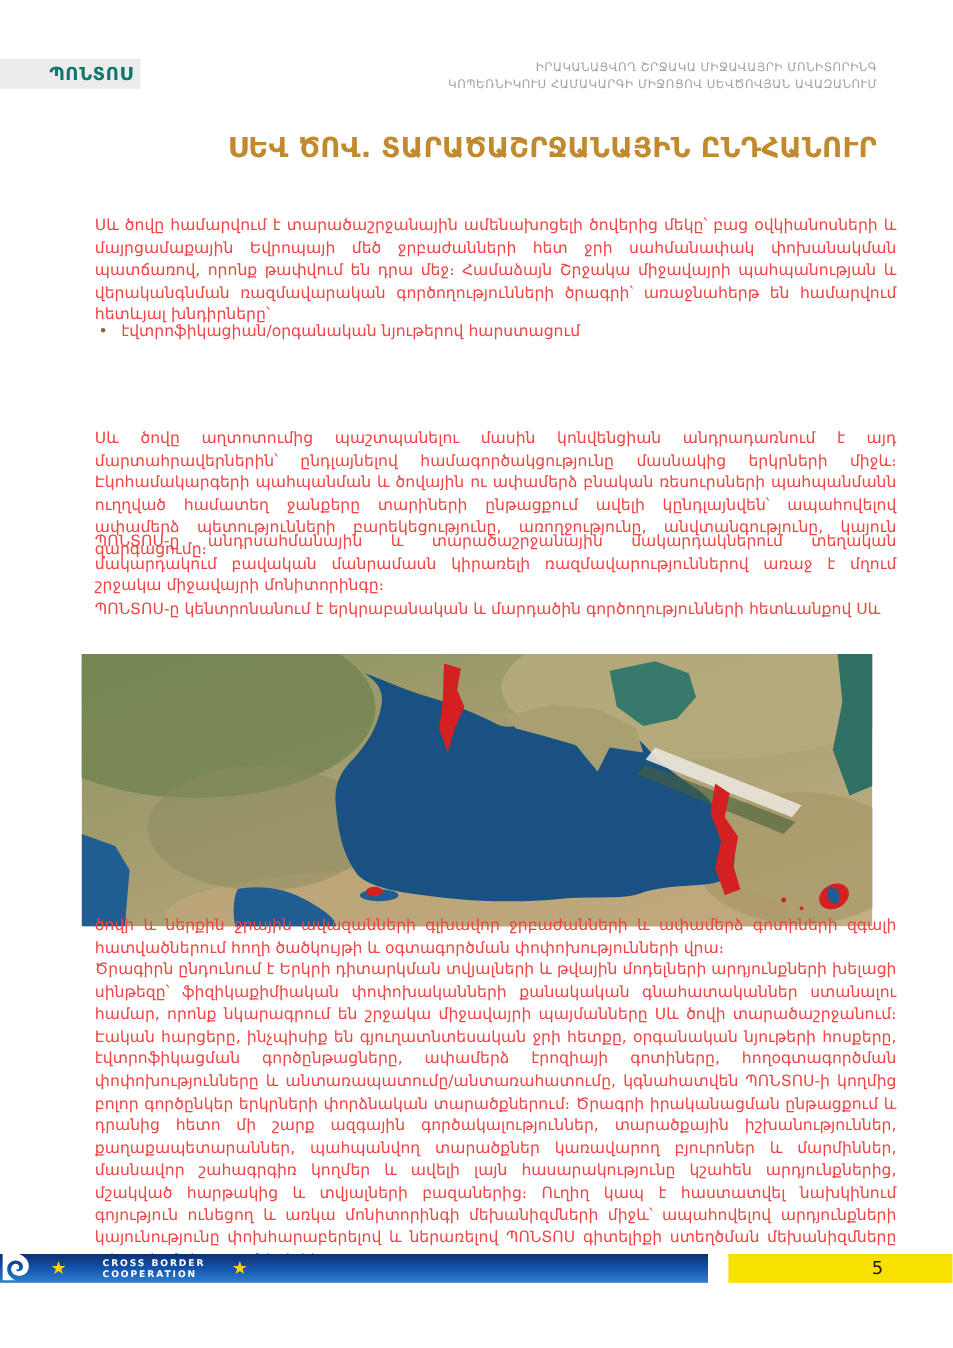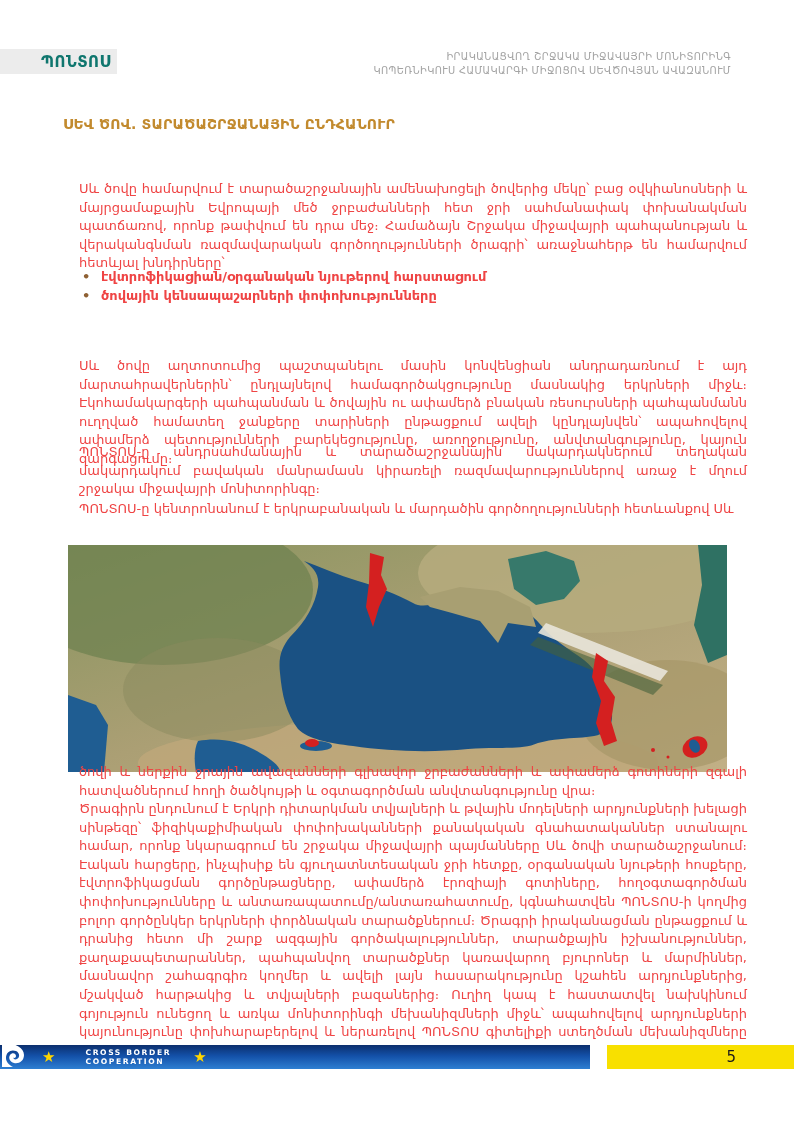--- a/index.html
+++ b/index.html
@@ -6,25 +6,25 @@
   .page{position:relative;width:794px;height:1123px;background:#ffffff;overflow:hidden;
         font-family:"DejaVu Sans",sans-serif;}
   
   .badge-box{position:absolute;left:0;top:49px;width:117px;height:25px;background:#ececec;
              display:flex;align-items:center;justify-content:flex-end;padding-right:6px;box-sizing:border-box;}
   .badge-text{font-size:15px;font-weight:bold;color:#0f766e;letter-spacing:.5px;}
   .head-right{position:absolute;right:63px;top:50px;width:560px;text-align:right;
               color:#a3a3a3;font-size:9.8px;letter-spacing:.4px;line-height:14px;}
   
   .title{position:absolute;left:63px;top:112px;width:668px;color:#c28a2e;font-weight:bold;
-         font-size:14px;line-height:24px;letter-spacing:.2px;}
+         font-size:23px;line-height:24px;letter-spacing:.2px;text-align:right;}
   
   .para{position:absolute;left:79px;width:668px;color:#ef4444;font-size:13px;
         line-height:18.6px;text-align:justify;text-align-last:left;}
-  ul.bullets{margin:0;padding:0;font-weight:bold;}
+  ul.bullets{margin:0;padding:0;}
   ul.bullets li{list-style:none;position:relative;padding-left:22px;text-align:justify;text-align-last:left;}
   ul.bullets li::before{content:"\2022";position:absolute;left:3px;top:0;color:#8f6134;}
   
   .map-wrap{position:absolute;left:68px;top:545px;width:659px;height:227px;}
   .map-wrap svg{display:block;}
   
   .footer-blue{position:absolute;left:0;top:1045px;width:590px;height:24px;
                background:linear-gradient(#0c2f6d 0%,#1350a8 45%,#2e7fd2 100%);
                display:flex;align-items:center;}
   .cbc-text{color:#ffffff;font-size:7.6px;font-weight:bold;letter-spacing:1.6px;line-height:9px;margin-left:30px;}
@@ -50,21 +50,20 @@
   </div>
 
   <div class="title">
     <div>ՍԵՎ ԾՈՎ. ՏԱՐԱԾԱՇՐՋԱՆԱՅԻՆ ԸՆԴՀԱՆՈՒՐ</div>
   </div>
 
   <div class="para" style="top:180px">Սև ծովը համարվում է տարածաշրջանային ամենախոցելի ծովերից մեկը՝ բաց օվկիանոսների և մայրցամաքային Եվրոպայի մեծ ջրբաժանների հետ ջրի սահմանափակ փոխանակման պատճառով, որոնք թափվում են դրա մեջ։ Համաձայն Շրջակա միջավայրի պահպանության և վերականգնման ռազմավարական գործողությունների ծրագրի՝ առաջնահերթ են համարվում հետևյալ խնդիրները՝</div>
 
   <ul class="bullets para" style="top:268px">
     <li><span>էվտրոֆիկացիան/օրգանական նյութերով հարստացում</span></li>
-    <li><span>ծովային կենսապաշարների փոփոխությունները</span></li>
   </ul>
 
   <div class="para" style="top:357px">Սև ծովը աղտոտումից պաշտպանելու մասին կոնվենցիան անդրադառնում է այդ մարտահրավերներին՝ ընդլայնելով համագործակցությունը մասնակից երկրների միջև։ Էկոհամակարգերի պահպանման և ծովային ու ափամերձ բնական ռեսուրսների պահպանմանն ուղղված համատեղ ջանքերը տարիների ընթացքում ավելի կընդլայնվեն՝ ապահովելով ափամերձ պետությունների բարեկեցությունը, առողջությունը, անվտանգությունը, կայուն զարգացումը։</div>
   <div class="para" style="top:443px">ՊՈՆՏՈՍ-ը անդրսահմանային և տարածաշրջանային մակարդակներում տեղական մակարդակում բավական մանրամասն կիրառելի ռազմավարություններով առաջ է մղում շրջակա միջավայրի մոնիտորինգը։</div>
   <div class="para" style="top:500px">ՊՈՆՏՈՍ-ը կենտրոնանում է երկրաբանական և մարդածին գործողությունների հետևանքով Սև</div>
 
   <div class="map-wrap">
     <svg width="659" height="227" viewBox="0 0 659 227">
       <defs>
         <linearGradient id="landGrad" x1="0" y1="0" x2="1" y2="1">
@@ -103,21 +102,21 @@
       <ellipse cx="244" cy="198" rx="7" ry="4" fill="#d42020"></ellipse>
       <g transform="rotate(-28 627 202)">
         <ellipse cx="627" cy="202" rx="13" ry="10" fill="#d42020"></ellipse>
         <ellipse cx="627" cy="201" rx="5" ry="7" fill="#1f5d92"></ellipse>
       </g>
       <circle cx="585" cy="205" r="2" fill="#d42020"></circle>
       <circle cx="600" cy="212" r="1.5" fill="#d42020"></circle>
     </svg>
   </div>
 
-  <div class="para" style="top:763px">ծովի և ներքին ջրային ավազանների գլխավոր ջրբաժանների և ափամերձ գոտիների զգալի հատվածներում հողի ծածկույթի և օգտագործման անվտանգությունը վրա։</div>
+  <div class="para" style="top:763px">ծովի և ներքին ջրային ավազանների գլխավոր ջրբաժանների և ափամերձ գոտիների զգալի հատվածներում հողի ծածկույթի և օգտագործման փոփոխությունների վրա։</div>
   <div class="para" style="top:800px">Ծրագիրն ընդունում է Երկրի դիտարկման տվյալների և թվային մոդելների արդյունքների խելացի սինթեզը՝ ֆիզիկաքիմիական փոփոխականների քանակական գնահատականներ ստանալու համար, որոնք նկարագրում են շրջակա միջավայրի պայմանները Սև ծովի տարածաշրջանում։ Էական հարցերը, ինչպիսիք են գյուղատնտեսական ջրի հետքը, օրգանական նյութերի հոսքերը, էվտրոֆիկացման գործընթացները, ափամերձ էրոզիայի գոտիները, հողօգտագործման փոփոխությունները և անտառապատումը/անտառահատումը, կգնահատվեն ՊՈՆՏՈՍ-ի կողմից բոլոր գործընկեր երկրների փորձնական տարածքներում։ Ծրագրի իրականացման ընթացքում և դրանից հետո մի շարք ազգային գործակալություններ, տարածքային իշխանություններ, քաղաքապետարաններ, պահպանվող տարածքներ կառավարող բյուրոներ և մարմիններ, մասնավոր շահագրգիռ կողմեր և ավելի լայն հասարակությունը կշահեն արդյունքներից, մշակված հարթակից և տվյալների բազաներից։ Ուղիղ կապ է հաստատվել նախկինում գոյություն ունեցող և առկա մոնիտորինգի մեխանիզմների միջև՝ ապահովելով արդյունքների կայունությունը փոխհարաբերելով և ներառելով ՊՈՆՏՈՍ գիտելիքի ստեղծման մեխանիզմները պետական կառույցների հետ։</div>
 
   <div class="footer-blue">
     <span class="swirl">
       <svg width="30" height="24" viewBox="0 0 30 24">
         <path fill="#ffffff" d="M2,0 C14,0 22,5 22,12 C22,18 17,21 12,20 C8,19 6,15 8,12 C10,9 14,10 14,13 C14,15 12,15.5 11.5,14.5 C11,16 13,17 15,16 C18,14.5 18,10 14,8 C9,6 4,9 4,15 C4,19 7,22 11,24 L0,24 L0,0 Z"></path>
       </svg>
     </span>
     <span class="star star1">★</span>
     <span class="cbc-text">

